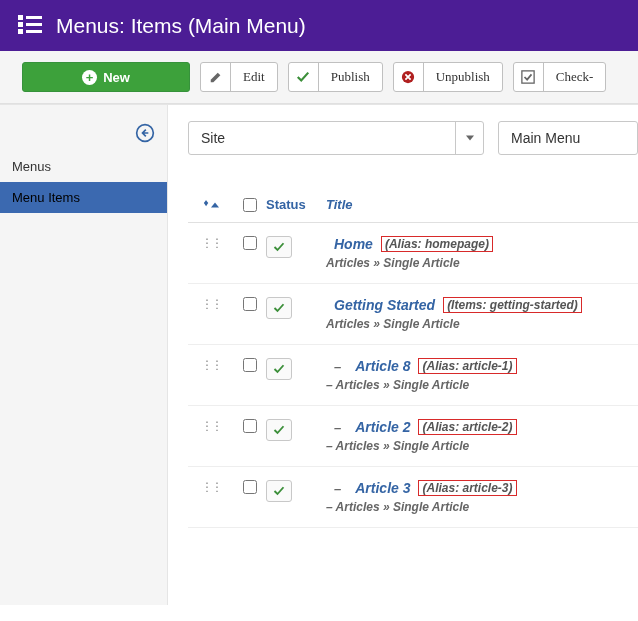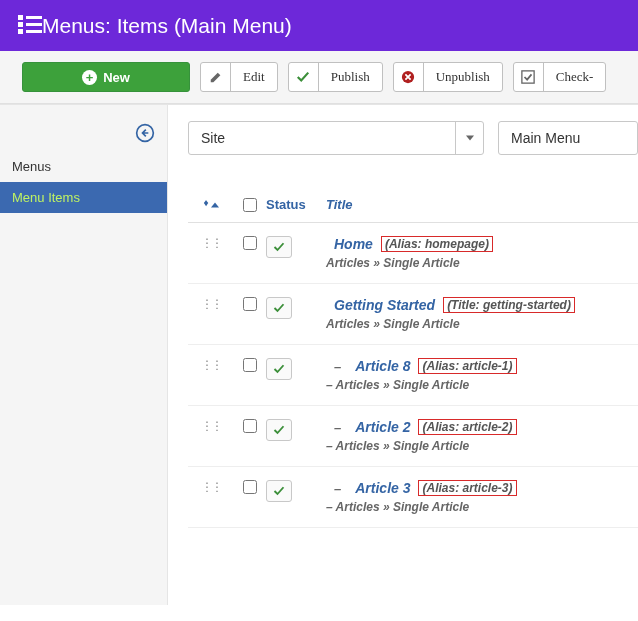--- a/index.html
+++ b/index.html
@@ -1,35 +1,35 @@
 <!DOCTYPE html>
 <html><head>
 <meta charset="utf-8">
 <style>
 * { box-sizing: border-box; margin: 0; padding: 0; }
 body { font-family: -apple-system, BlinkMacSystemFont, "Segoe UI", Arial, sans-serif; font-size: 13px; background: #fff; color: #333; width: 638px; overflow: hidden; }
-.header { background: #6d28d9; color: #fff; padding: 12px 18px; display: flex; align-items: center; }
+.header { background: #4c1d95; color: #fff; padding: 12px 18px; display: flex; align-items: center; gap: 14px; }
 .header .hicon svg { width: 24px; height: 24px; }
 .header h1 { font-size: 21px; font-weight: 400; }
 .toolbar { background: #f5f5f5; border-bottom: 1px solid #e0e0e0; padding: 11px 22px; display: flex; gap: 10px; }
 .btn { display: inline-flex; align-items: center; border: 1px solid #c0c0c0; border-radius: 3px; background: #fff; overflow: hidden; cursor: pointer; height: 30px; }
 .btn .iconpart { width: 30px; height: 28px; display: flex; align-items: center; justify-content: center; border-right: 1px solid #c0c0c0; }
 .btn .lbl { padding: 0 12px; font-size: 13px; color: #333; font-family: Liberation Serif, serif; }
 .btn-new { background: #3da13b; border-color: #36923b; color: #fff; width: 168px; justify-content: center; gap: 6px; font-weight: 700; font-size: 13px; }
 .btn-new .plus { width: 15px; height: 15px; border-radius: 50%; background: #fff; color: #3da13b; display: flex; align-items: center; justify-content: center; font-size: 13px; font-weight: 900; line-height: 1; }
 .iconpart svg { width: 14px; height: 14px; }
 .icon-green { color: #3c8f3a; }
 .icon-red svg circle { fill: #b02020; }
 .icon-gray { color: #666; }
 .main { display: flex; border-top: 1px solid #e5e5e5; }
 .sidebar { width: 194px; background: #f5f5f5; border-right: 1px solid #e5e5e5; padding-top: 14px; min-height: 500px; }
 .side-back { display: flex; justify-content: flex-end; padding: 4px 12px 8px; }
 .side-back svg { width: 20px; height: 20px; }
 .side-item { padding: 8px 12px; font-size: 13px; color: #333; cursor: pointer; }
-.side-item.active { background: #3b69b0; color: #bef264; }
+.side-item.active { background: #3b69b0; color: #000000; }
 .content { flex: 1; padding: 16px 0 0 20px; }
 .filters { display: flex; gap: 14px; margin-bottom: 34px; }
 .select { border: 1px solid #c8c8c8; border-radius: 3px; height: 34px; display: flex; align-items: center; background: #fff; }
 .select.site { width: 296px; }
 .select.menu { width: 140px; }
 .select .stext { padding: 0 12px; flex: 1; font-size: 14px; color: #333; }
 .select .caret { width: 28px; height: 32px; border-left: 1px solid #c8c8c8; display: flex; align-items: center; justify-content: center; color: #666; }
 .tbl { width: 100%; }
 .thead { display: flex; align-items: center; padding: 8px 0 10px; border-bottom: 1px solid #e0e0e0; }
 .col-order { width: 46px; display: flex; justify-content: center; gap: 2px; color: #3464a4; }
@@ -189,21 +189,21 @@
             <div class="col-status">
               <span class="status-pill icon-green">
                 <svg viewBox="0 0 16 16" fill="none" stroke="currentColor" stroke-width="2.5">
                   <path d="M2 8l4 4 8-9"></path>
                 </svg>
               </span>
             </div>
             <div class="col-title title-cell">
               <div class="title-line">
                 <span class="link">Getting Started</span> 
-                <span class="alias">(Title: getting-started)</span>
+                <span class="alias">(Items: getting-started)</span>
               </div>
               <div class="sub">Articles » Single Article</div>
             </div>
           </div>
           <div class="trow">
             <div class="col-order">
               <span class="drag">⋮⋮</span>
             </div>
             <div class="col-chk">
               <input type="checkbox" style="">

